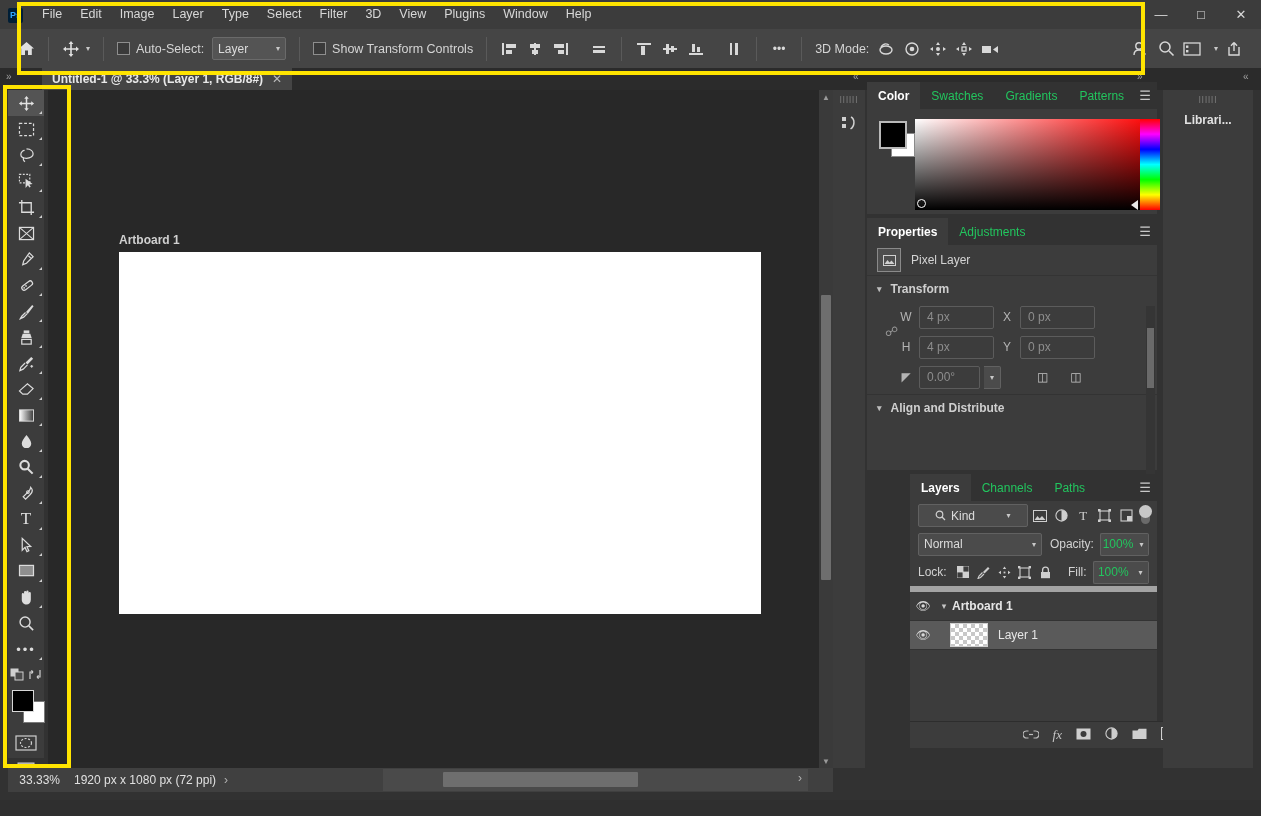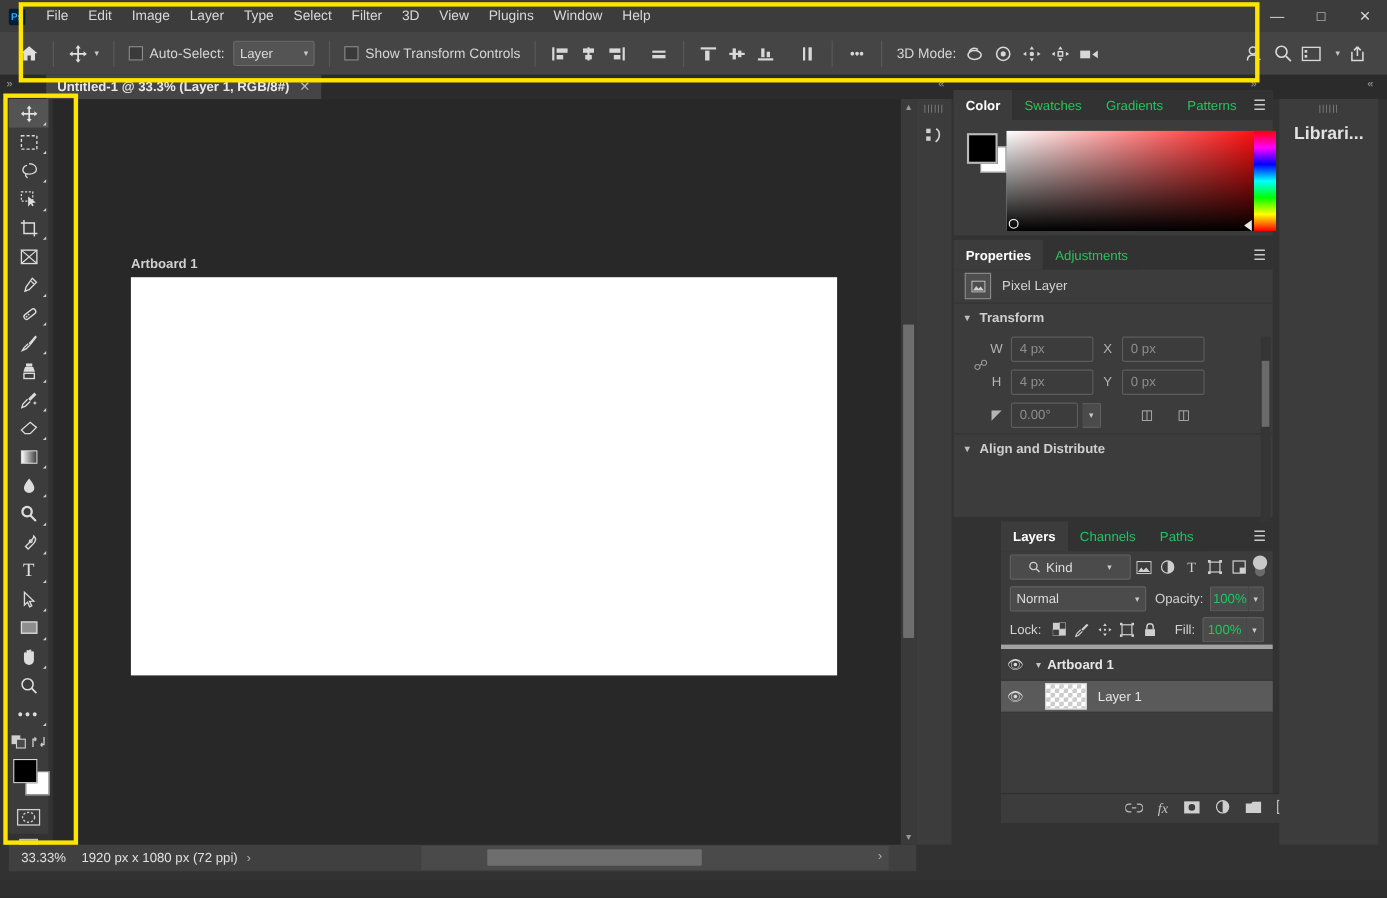--- a/index.html
+++ b/index.html
@@ -61,21 +61,21 @@
   .statinfo{font-size:12px;color:#e0e0e0;padding-left:8px;}
   .hscroll{position:absolute;left:383px;top:769px;width:425px;height:22px;background:#4a4a4a;}
   .hthumb{position:absolute;left:60px;top:3px;width:195px;height:15px;background:#6e6e6e;border-radius:1px;}
 
   
   .minidock{position:absolute;left:833px;top:90px;width:32px;height:678px;background:#3c3c3c;}
   .minidock .grip{width:100%;text-align:center;font-size:8px;color:#8a8a8a;letter-spacing:1px;padding-top:4px;}
   .minidock .mi{width:32px;height:40px;display:flex;align-items:center;justify-content:center;color:#d0d0d0;font-size:15px;}
   .libdock{position:absolute;left:1163px;top:90px;width:90px;height:678px;background:#3c3c3c;}
   .libdock .grip{width:100%;text-align:center;font-size:8px;color:#8a8a8a;letter-spacing:1px;padding-top:4px;}
-  .libtitle{text-align:center;font-size:16px;color:#e2e2e2;font-weight:bold;margin-top:10px;}
+  .libtitle{text-align:center;font-size:12px;color:#e2e2e2;font-weight:bold;margin-top:10px;}
 
   .panelcol{position:absolute;left:867px;top:82px;width:290px;}
   .panel{background:#3c3c3c;margin-bottom:4px;position:relative;}
   .ptabs{height:27px;background:#323232;display:flex;align-items:stretch;}
   .ptab{padding:0 11px;display:flex;align-items:center;font-size:12px;color:#22c55e;background:#323232;}
   .ptab.active{background:#3c3c3c;color:#ffffff;font-weight:bold;}
   .pmenu{position:absolute;right:6px;top:7px;color:#c8c8c8;font-size:13px;line-height:13px;}
 
   
   .colorbody{height:105px;position:relative;}
@@ -113,21 +113,21 @@
   .toggle{width:14px;height:21px;position:relative;}
   .toggle .knob{position:absolute;left:0;top:0;width:13px;height:13px;border-radius:50%;background:#c8c8c8;}
   .toggle .stem{position:absolute;left:2px;top:8px;width:9px;height:11px;border-radius:0 0 5px 5px;background:#6a6a6a;}
   .lmode{display:flex;align-items:center;height:28px;padding:0 8px;}
   .modesel{width:138px;height:21px;background:#4b4b4b;border:1px solid #616161;border-radius:2px;
            display:flex;align-items:center;justify-content:space-between;padding:0 5px;color:#dcdcdc;font-size:12px;}
   .numbox{width:42px;height:21px;background:#4b4b4b;border:1px solid #616161;border-radius:2px;
           color:#22c55e;font-size:12px;line-height:21px;text-align:center;}
   .stub{width:16px;height:21px;background:#4b4b4b;border:1px solid #616161;border-left:none;border-radius:0 2px 2px 0;
         display:flex;align-items:center;justify-content:center;color:#c8c8c8;font-size:8px;}
-  .llock{display:flex;align-items:center;height:28px;padding:0 8px;border-bottom:4px solid #a3a3a3;}
+  .llock{display:flex;align-items:center;height:28px;padding:0 8px;border-bottom:6px solid #a3a3a3;}
   .lockico{width:22px;height:20px;display:flex;align-items:center;justify-content:center;color:#cfcfcf;font-size:12px;}
   .layerrow{display:flex;align-items:center;height:28px;border-bottom:1px solid #333;}
   .layerrow.selected{background:#5a5a5a;}
   .eye{width:26px;text-align:center;color:#d8d8d8;font-size:12px;}
   .grp-twist{width:16px;text-align:center;color:#c4c4c4;font-size:9px;}
   .lname{font-size:12px;color:#e6e6e6;}
   .lname.bold{font-weight:bold;}
   .thumb{width:36px;height:22px;border:1px solid #d0d0d0;margin-left:14px;margin-right:10px;
          background-color:#fff;
          background-image:linear-gradient(45deg,#c8c8c8 25%,transparent 25%,transparent 75%,#c8c8c8 75%),

